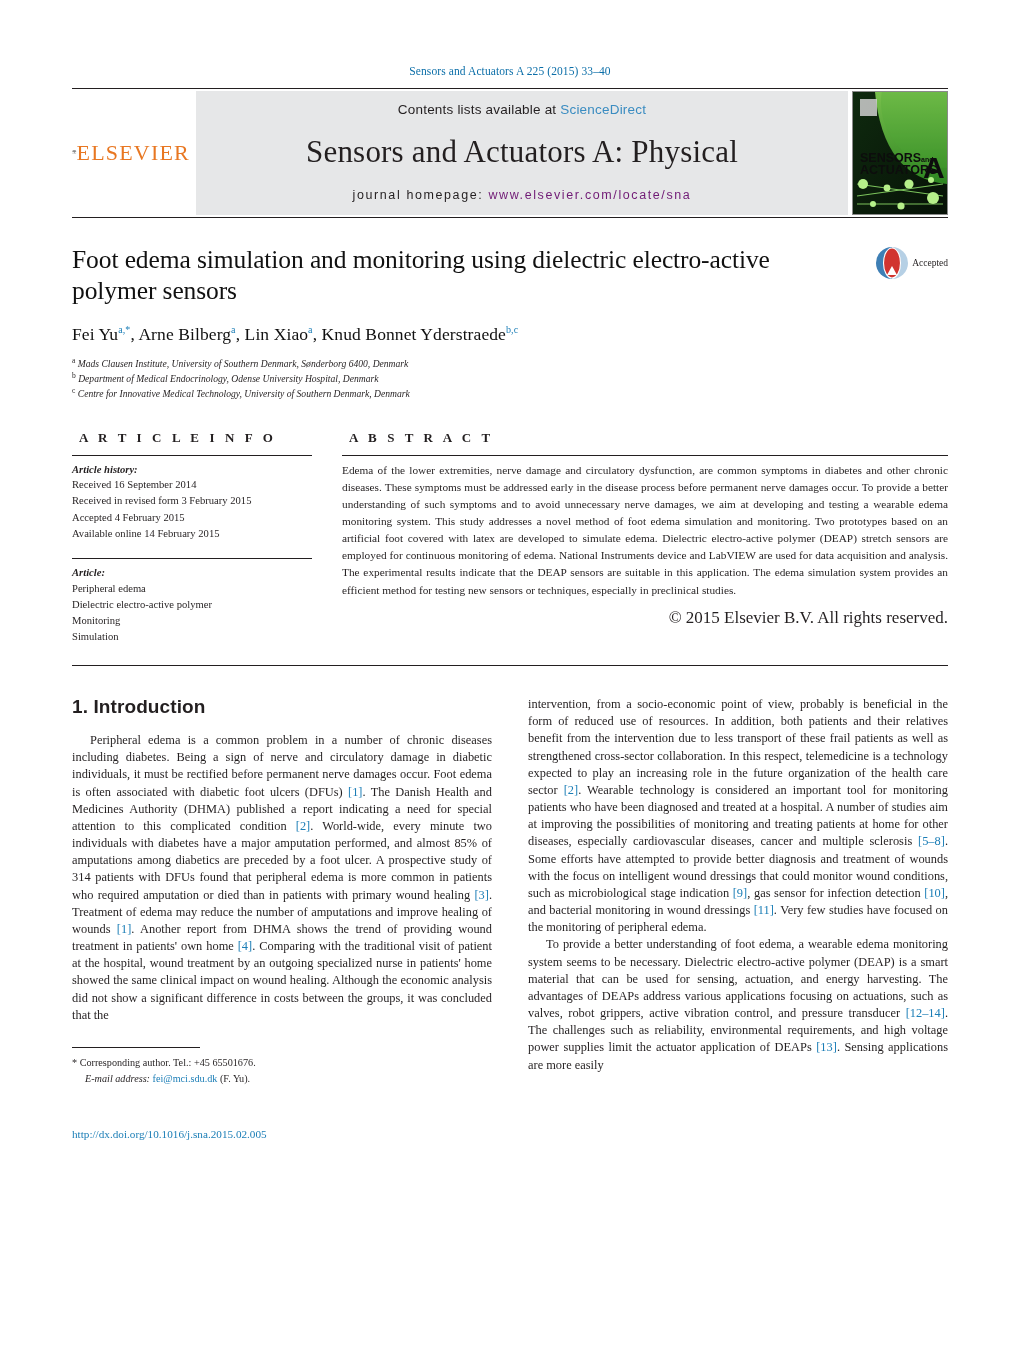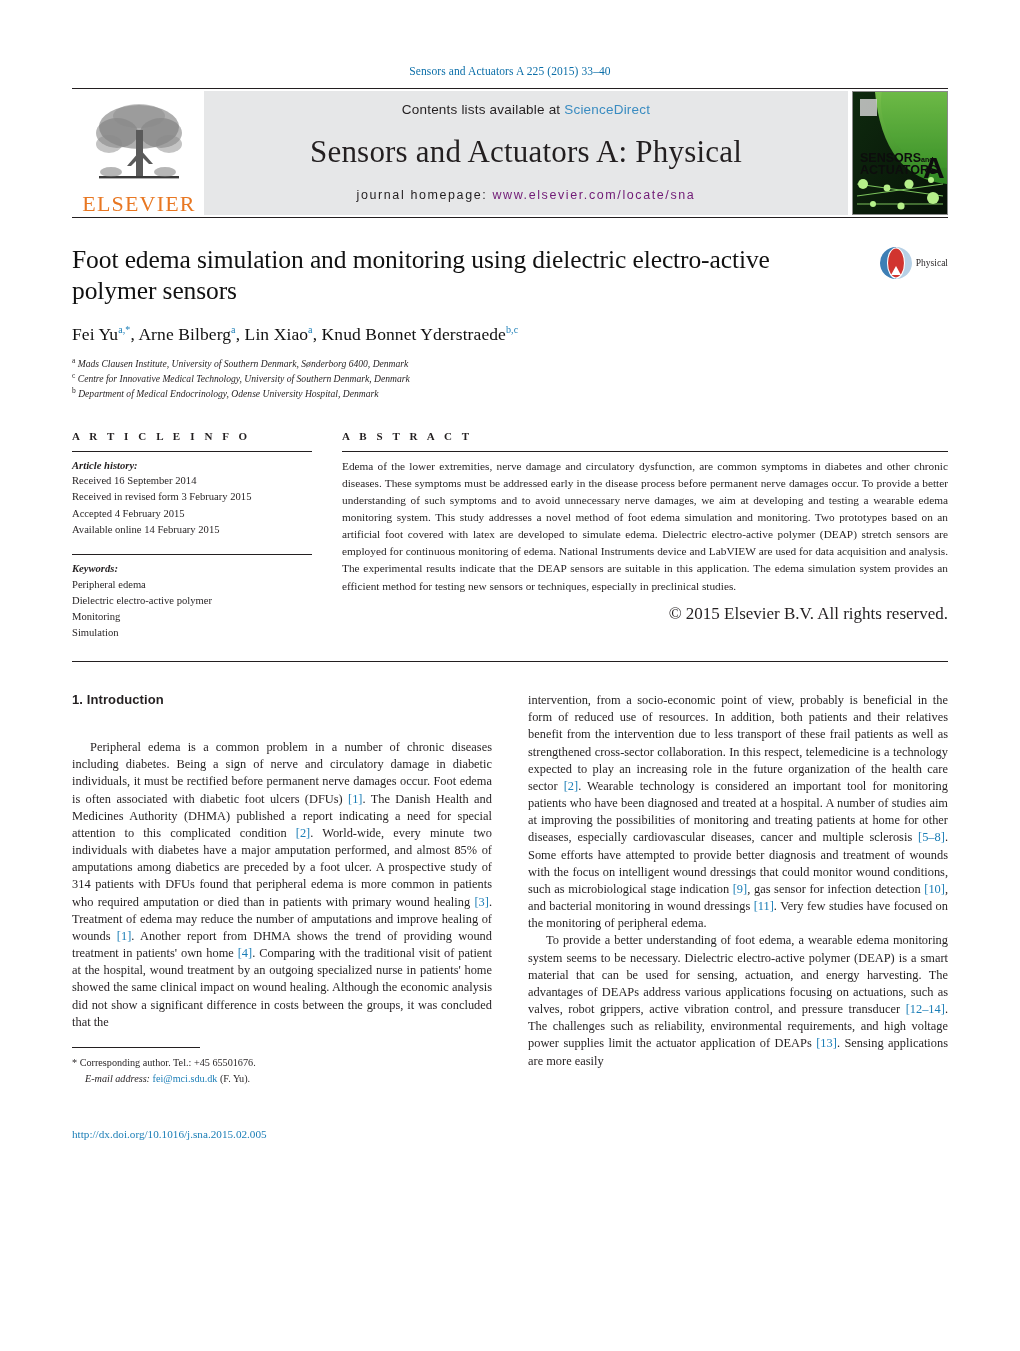--- a/index.html
+++ b/index.html
@@ -38,26 +38,24 @@
     margin-top: 11px;
     border-top: 1.6px solid #231f20;
     display: flex;
     align-items: stretch;
     height: 128px;
   }
   .elsevier-logo {
     width: 118px;
     flex: 0 0 118px;
     display: flex;
-    flex-direction: column;
     align-items: center;
     justify-content: flex-end;
     padding-bottom: 2px;
     box-sizing: border-box;
-    margin-left: 8px;
   }
   .tree-svg { display:block; }
   .elsevier-word {
     font-family: "Liberation Serif", serif;
     font-size: 22px;
     letter-spacing: 1.2px;
     color: #e87722;
     line-height: 1;
     margin-top: 1px;
   }
@@ -159,25 +157,26 @@
   .info-abstract {
     display: flex;
     margin-top: 28px;
     gap: 0;
   }
   .col-info { flex: 0 0 262px; padding-right: 22px; box-sizing: border-box; }
   .col-abstract { flex: 1 1 auto; padding-left: 8px; box-sizing: border-box; }
 
   .sec-label {
     font-family: "Liberation Serif", serif;
-    font-size: 11px;
+    font-size: 13px;
     font-weight: bold;
     letter-spacing: 3.6px;
     color: #231f20;
     margin-bottom: 9px;
+    margin-left: 7px;
   }
   .hr-thin { border-top: 1px solid #231f20; margin: 0 0 6px 0; }
   .meta-head {
     font-size: 10.6px;
     font-style: italic;
     font-weight: bold;
     color: #231f20;
     line-height: 1.5;
   }
   .meta-line {
@@ -208,23 +207,23 @@
 
   
   .body-cols {
     display: flex;
     margin-top: 30px;
     gap: 36px;
   }
   .bcol { flex: 1 1 0; min-width: 0; }
   h2.section-title {
     font-family: "Liberation Sans", sans-serif;
-    font-size: 13px;
+    font-size: 19px;
     font-weight: bold;
-    margin: 0 0 32px 0;
+    margin: 0 0 14px 0;
     color: #231f20;
     letter-spacing: .1px;
   }
   .ptext {
     font-size: 12.4px;
     line-height: 1.385;
     text-align: justify;
     color: #231f20;
     margin: 0;
     hyphens: none;
@@ -340,52 +339,52 @@
   </div>
 
   <div class="title-rule"></div>
 
   <div class="title-area">
     <div class="title-main">
       <h1 class="paper-title">Foot edema simulation and monitoring using dielectric electro-active polymer sensors</h1>
       <div class="authors">Fei Yu<sup>a,*</sup>, Arne Bilberg<sup>a</sup>, Lin Xiao<sup>a</sup>, Knud Bonnet Yderstraede<sup>b,c</sup></div>
       <div class="affiliations">
         <div class="affiliation"><sup>a</sup> Mads Clausen Institute, University of Southern Denmark, Sønderborg 6400, Denmark</div>
+        <div class="affiliation"><sup>b</sup> Department of Medical Endocrinology, Odense University Hospital, Denmark</div>
         <div class="affiliation"><sup>c</sup> Centre for Innovative Medical Technology, University of Southern Denmark, Denmark</div>
-        <div class="affiliation"><sup>b</sup> Department of Medical Endocrinology, Odense University Hospital, Denmark</div>
       </div>
     </div>
     <div class="crossmark">
       <div class="crossmark-badge">
         <svg width="34" height="34" viewBox="0 0 34 34">
           <circle cx="17" cy="17" r="16" fill="#ffffff" stroke="#ffffff" stroke-width="1"></circle>
           <path d="M17 1 A16 16 0 0 0 17 33 Z" fill="#3e7fb5"></path>
           <path d="M17 1 A16 16 0 0 1 17 33 Z" fill="#7aa9cf" opacity="0.55"></path>
           <ellipse cx="17" cy="17" rx="8.5" ry="15" fill="#d1342f"></ellipse>
           <path d="M17 20 L12 29 L22 29 Z" fill="#ffffff"></path>
           <ellipse cx="17" cy="17" rx="8.5" ry="15" fill="none" stroke="#ffffff" stroke-width="1.1"></ellipse>
         </svg>
-        <span class="crossmark-label">Physical</span>
+        <span class="crossmark-label">Accepted</span>
       </div>
     </div>
   </div>
 
   <div class="info-abstract">
     <div class="col-info">
       <div class="sec-label">A R T I C L E   I N F O</div>
       <div class="hr-thin"></div>
       <div class="meta-head">Article history:</div>
       <div class="meta-line">Received 16 September 2014</div>
       <div class="meta-line">Received in revised form 3 February 2015</div>
       <div class="meta-line">Accepted 4 February 2015</div>
       <div class="meta-line">Available online 14 February 2015</div>
 
       <div class="kw-block">
         <div class="hr-thin"></div>
-        <div class="meta-head">Keywords:</div>
+        <div class="meta-head">Article:</div>
         <div class="meta-line">Peripheral edema</div>
         <div class="meta-line">Dielectric electro-active polymer</div>
         <div class="meta-line">Monitoring</div>
         <div class="meta-line">Simulation</div>
       </div>
     </div>
 
     <div class="col-abstract">
       <div class="sec-label">A B S T R A C T</div>
       <div class="hr-thin"></div>

